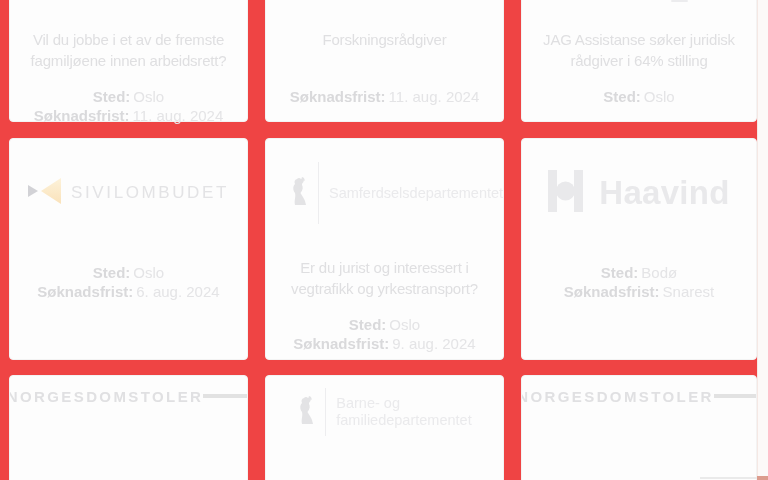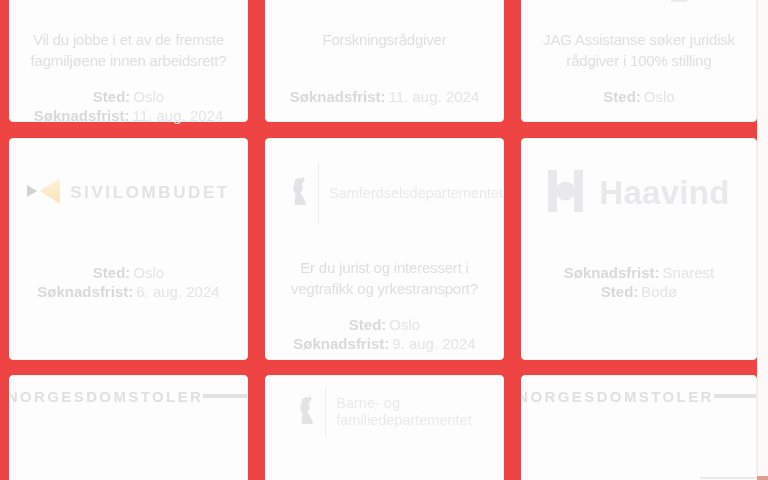--- a/index.html
+++ b/index.html
@@ -23,21 +23,21 @@
     margin:10px 9px 0;min-height:42px;text-align:center;
     font-size:15px;line-height:21px;letter-spacing:-0.2px;
     color:#dfdfe1;font-weight:400;
   }
   .card-meta{margin-top:16px;text-align:center;}
   .meta-line{font-size:15px;line-height:19px;color:#e4e4e6;}
   .meta-line b{color:#d9d9db;font-weight:700;margin-right:3px;}
 
   
   .siv-logo{display:flex;align-items:center;gap:9px;}
-  .siv-text{font-size:17px;font-weight:700;letter-spacing:2.6px;color:#e3e3e5;}
+  .siv-text{font-size:17px;font-weight:400;letter-spacing:2.6px;color:#e3e3e5;}
 
   
   .min-logo{display:flex;align-items:center;gap:10px;}
   .min-divider{width:1px;height:62px;background:#ededef;}
   .r3 .min-divider{height:48px;}
   .min-text{font-size:14.5px;line-height:17px;color:#eaeaec;max-width:150px;}
 
   
   .haa-logo{display:flex;align-items:center;gap:16px;}
   .haa-text{font-size:33px;font-weight:600;letter-spacing:0.3px;color:#e9e9eb;}
@@ -72,21 +72,21 @@
   <div class="card r1 c2">
     <div class="logo-area"></div>
     <div class="card-title">Forskningsrådgiver</div>
     <div class="card-meta">
       <div class="meta-line"><b>Søknadsfrist:</b><span>11. aug. 2024</span></div>
     </div>
   </div>
 
   <div class="card r1 c3">
     <div class="logo-area"></div>
-    <div class="card-title">JAG Assistanse søker juridisk rådgiver i 100% stilling</div>
+    <div class="card-title">JAG Assistanse søker juridisk rådgiver i 64% stilling</div>
     <div class="card-meta">
       <div class="meta-line"><b>Sted:</b><span>Oslo</span></div>
     </div>
   </div>
 
   <div class="card r2 c1">
     <div class="logo-area">
       <div class="siv-logo">
         <span>
           <svg width="34" height="26" viewBox="0 0 34 26">
@@ -137,22 +137,22 @@
           <svg width="35" height="42" viewBox="0 0 35 42">
             <rect x="0" y="0" width="9" height="42" fill="#e9e9eb"></rect>
             <rect x="26" y="0" width="9" height="42" fill="#e9e9eb"></rect>
             <circle cx="17.5" cy="21" r="9.5" fill="#e9e9eb"></circle>
           </svg>
         </span>
         <span class="haa-text">Haavind</span>
       </div>
     </div>
     <div class="card-meta">
+      <div class="meta-line"><b>Sted:</b><span>Bodø</span></div>
       <div class="meta-line"><b>Søknadsfrist:</b><span>Snarest</span></div>
-      <div class="meta-line"><b>Sted:</b><span>Bodø</span></div>
     </div>
   </div>
 
   <div class="card r3 c1">
     <div class="logo-area">
       <div class="dom-logo">
         <span class="dom-crest">
           <svg width="24" height="36" viewBox="0 0 24 36">
             <path d="M7 7 L7 3 M12 6 L12 1 M17 7 L17 3" stroke="#e6e6e8" stroke-width="1.6" fill="none"></path>
             <path d="M12 1 L12 0 M10.5 1.5 L13.5 1.5" stroke="#e6e6e8" stroke-width="1" fill="none"></path>

